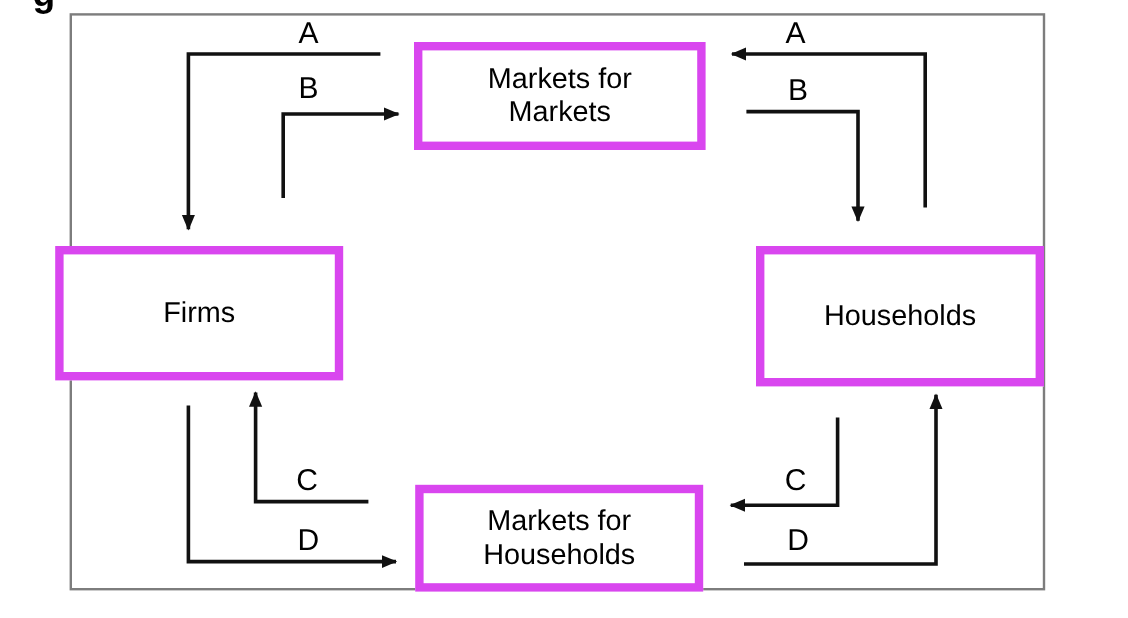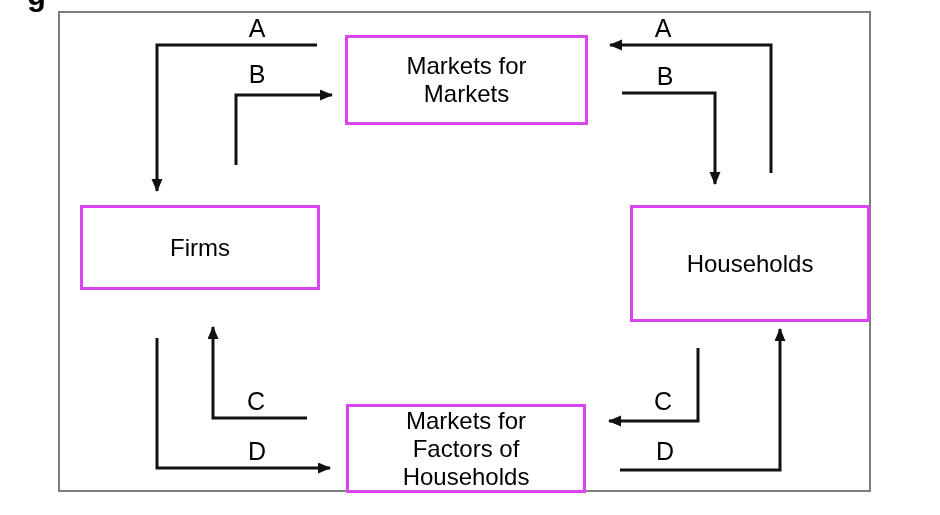--- a/index.html
+++ b/index.html
@@ -16,27 +16,27 @@
   }
   .frame{
     position:absolute;left:58px;top:11px;width:813px;height:481px;
     border:2px solid var(--outer-border);box-sizing:border-box;
   }
   .clipped-text{
     position:absolute;left:27px;top:-23px;font-size:31px;color:var(--text);
     font-weight:bold;
   }
   .node{
-    position:absolute;border:3px solid #d946ef;box-sizing:border-box;
+    position:absolute;border:7px solid #d946ef;box-sizing:border-box;
     background:var(--background);
     display:flex;flex-direction:column;align-items:center;justify-content:center;
     color:var(--text);font-size:24px;line-height:28px;text-align:center;
   }
   #node-markets-goods{left:345px;top:35px;width:243px;height:90px;}
-  #node-firms{left:80px;top:205px;width:240px;height:85px;}
+  #node-firms{left:46px;top:205px;width:240px;height:112px;}
   #node-households{left:630px;top:205px;width:240px;height:117px;}
   #node-markets-factors{left:346px;top:404px;width:240px;height:89px;}
   .arrows{position:absolute;left:0;top:0;width:940px;height:515px;}
   .arrow{fill:none;stroke:var(--line);stroke-width:3;stroke-linejoin:miter;}
   .ah{fill:var(--line);stroke:none;}
   .edge-label{
     position:absolute;transform:translate(-50%,-50%);
     font-size:25px;color:var(--text);white-space:nowrap;
   }
   #lbl-a-top-left{left:257px;top:28px;}
@@ -81,21 +81,20 @@
   <div class="node" id="node-firms">
     <span>Firms</span>
   </div>
 
   <div class="node" id="node-households">
     <span>Households</span>
   </div>
 
   <div class="node" id="node-markets-factors">
     <span>Markets for</span>
-    <span>Factors of</span>
     <span>Households</span>
   </div>
 
   <div class="edge-label" id="lbl-a-top-left">A</div>
   <div class="edge-label" id="lbl-b-top-left">B</div>
   <div class="edge-label" id="lbl-a-top-right">A</div>
   <div class="edge-label" id="lbl-b-top-right">B</div>
   <div class="edge-label" id="lbl-c-bottom-left">C</div>
   <div class="edge-label" id="lbl-d-bottom-left">D</div>
   <div class="edge-label" id="lbl-c-bottom-right">C</div>

